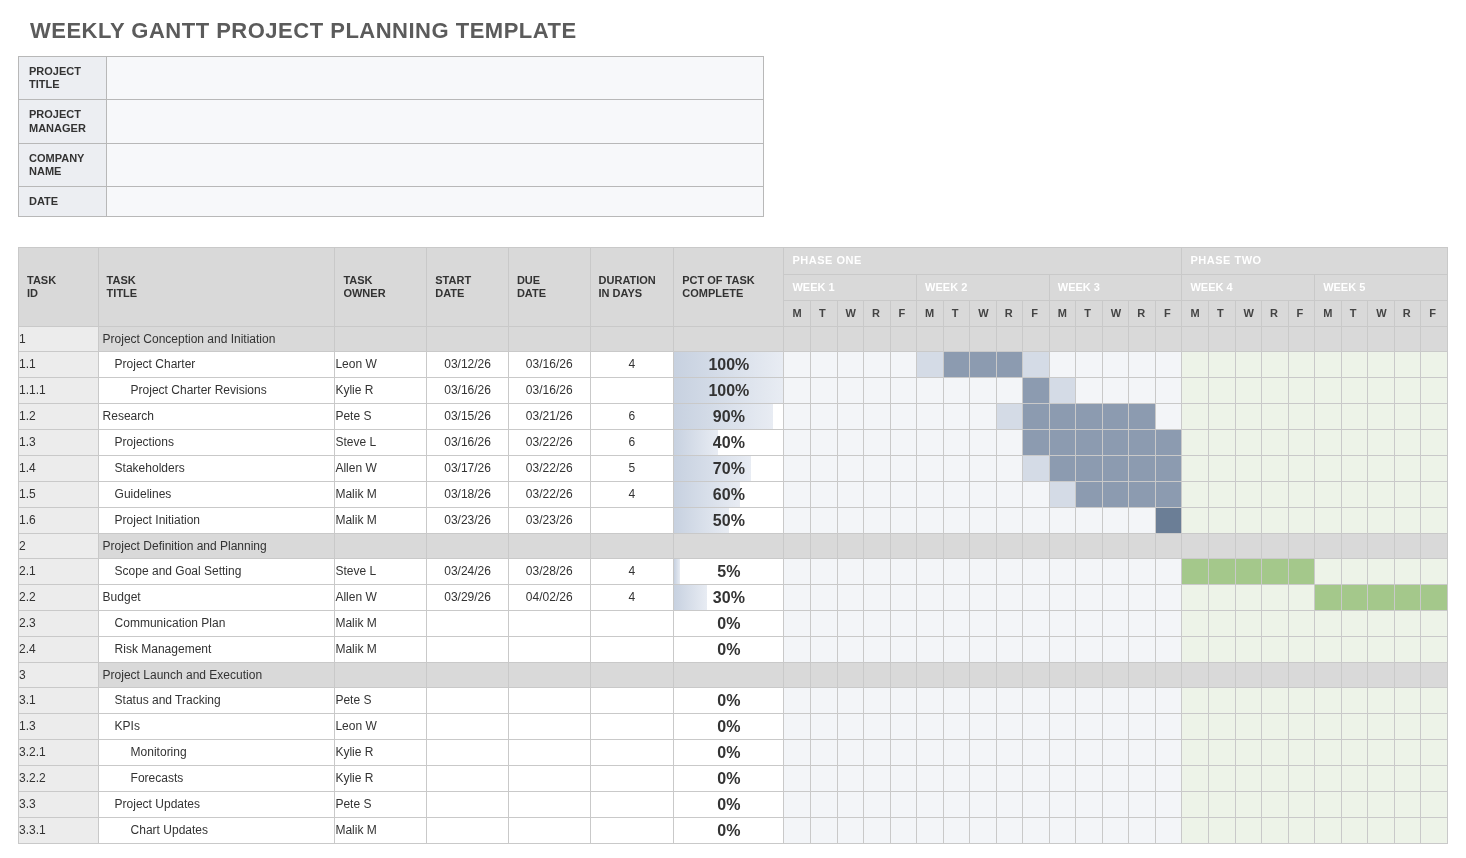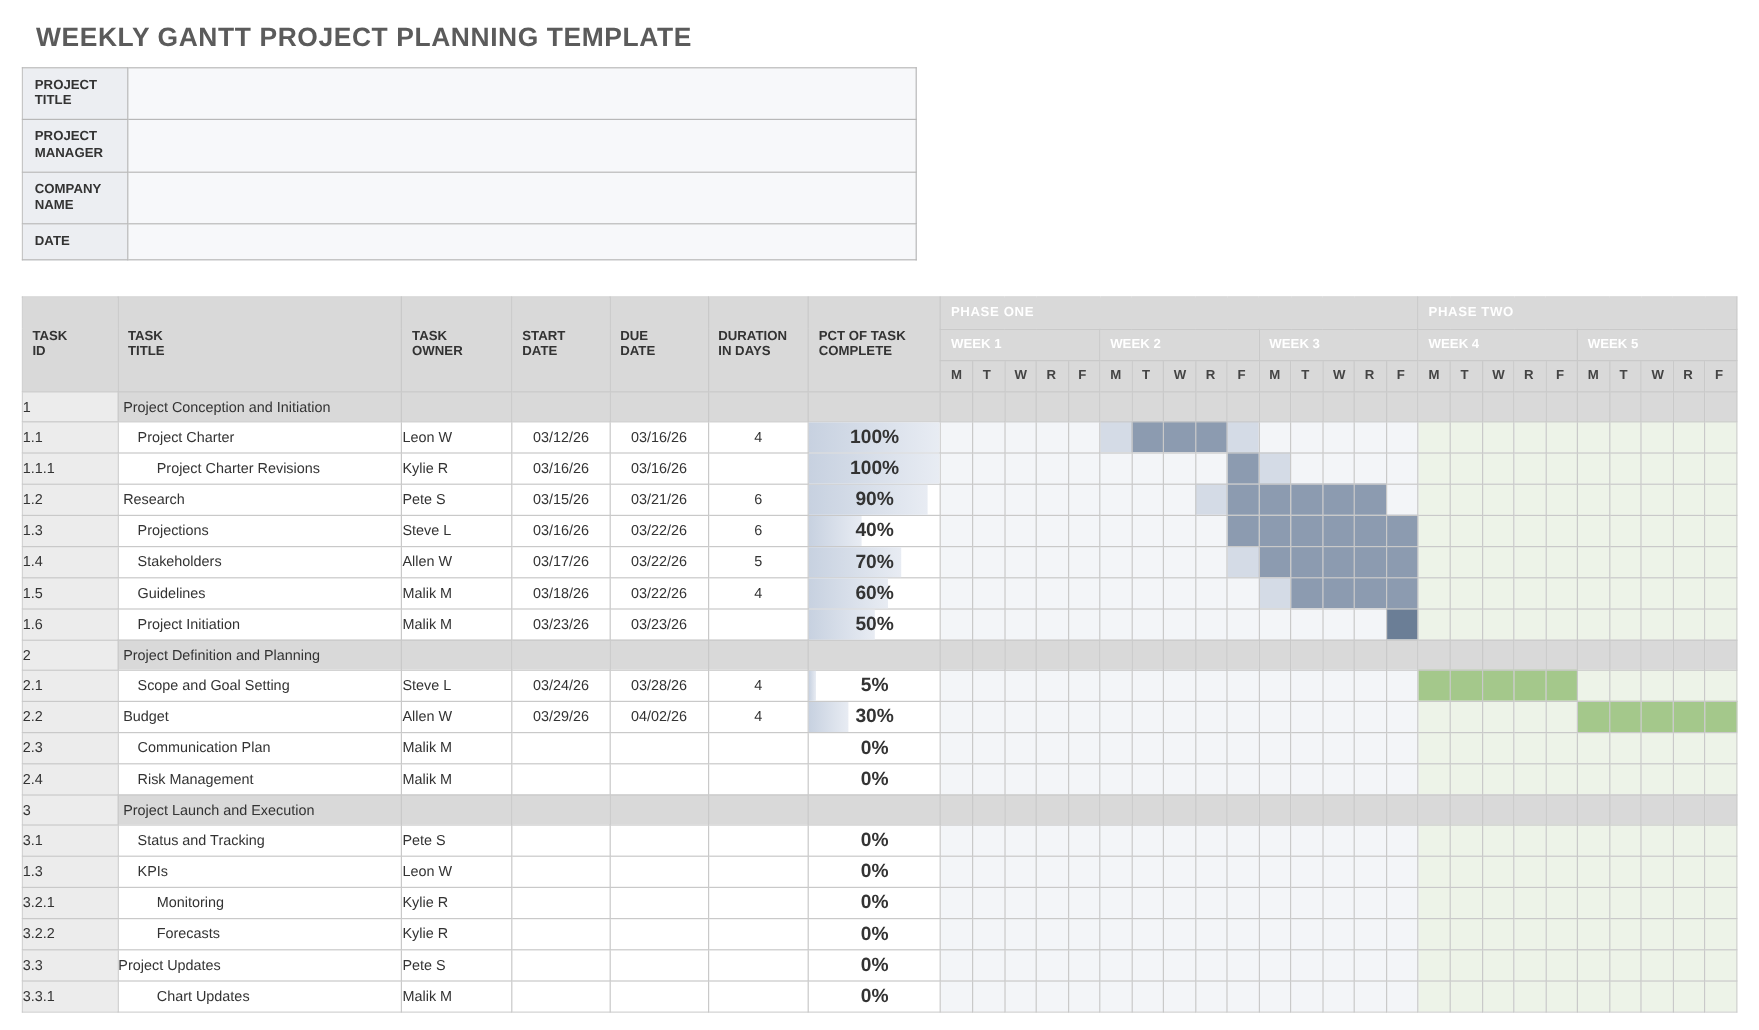--- a/index.html
+++ b/index.html
@@ -840,21 +840,21 @@
         <td class="day p2"></td>
         <td class="day p2"></td>
         <td class="day p2"></td>
         <td class="day p2"></td>
         <td class="day p2"></td>
         <td class="day p2"></td>
         <td class="day p2"></td>
       </tr>
       <tr>
         <td class="cell idcol">3.3</td>
-        <td class="cell" style="padding-left:0">Project Updates</td>
+        <td class="cell" style="padding-left:16px">Project Updates</td>
         <td class="cell">Pete S</td>
         <td class="cell center"></td>
         <td class="cell center"></td>
         <td class="cell center"></td>
         <td class="pct">
           <div class="bar" style="width:0%"></div>
           <div class="label">0%</div>
         </td>
         <td class="day p1"></td>
         <td class="day p1"></td>

